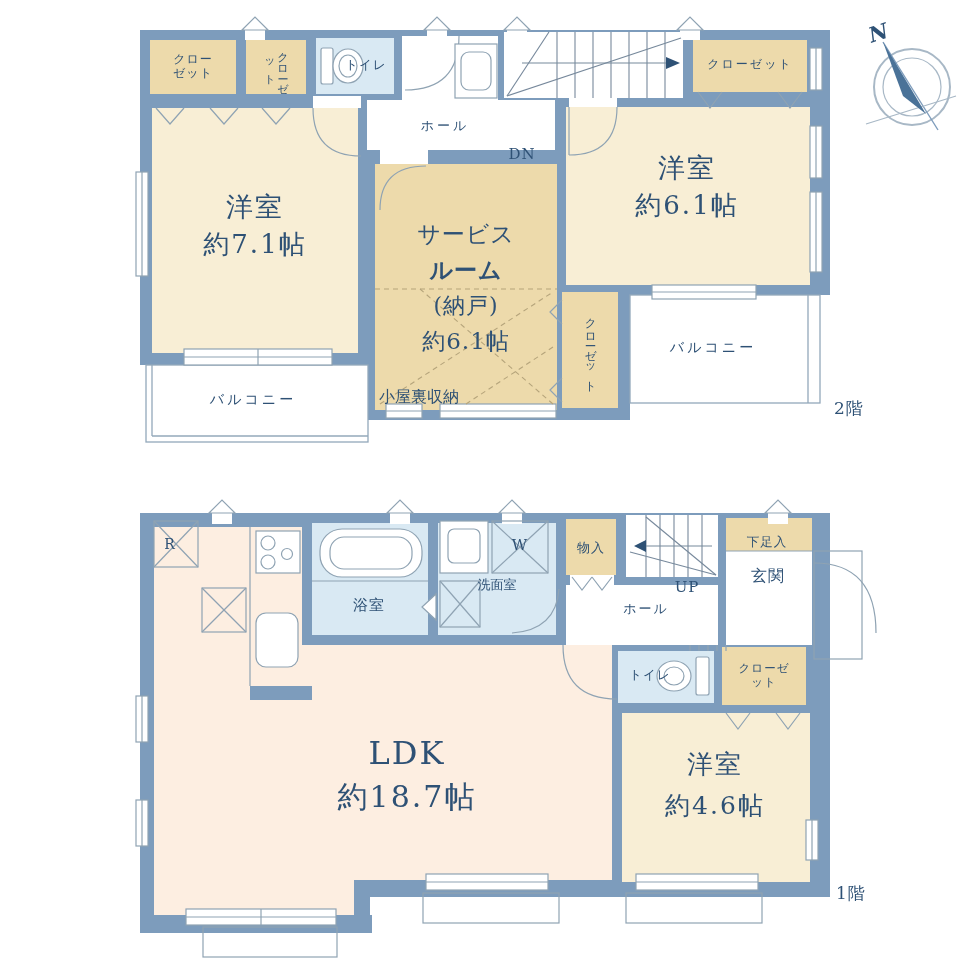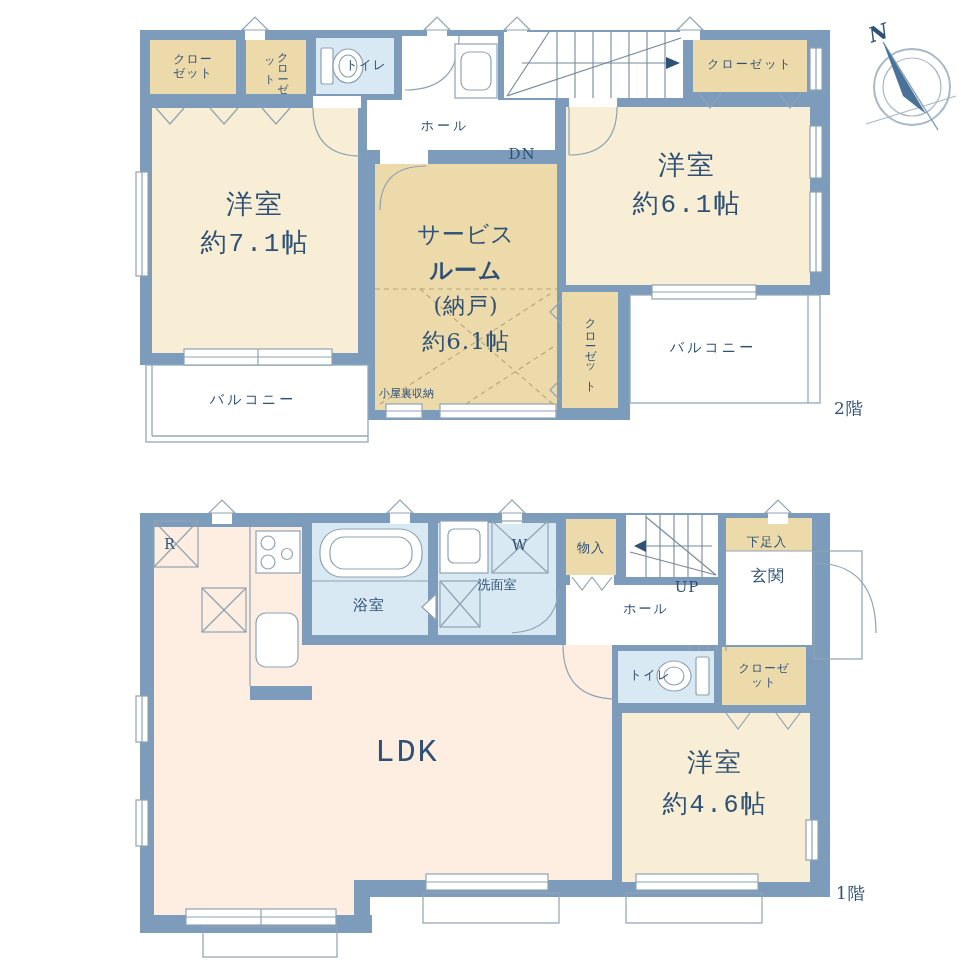--- a/index.html
+++ b/index.html
@@ -5,21 +5,21 @@
   html,body{margin:0;padding:0;background:#ffffff;}
   #canvas{position:relative;width:980px;height:980px;background:#ffffff;overflow:hidden;
           font-family:"DejaVu Serif","Liberation Serif",serif;}
   #plan-svg{position:absolute;left:0;top:0;}
   #labels{position:absolute;left:0;top:0;width:980px;height:980px;}
   .lb{position:absolute;transform:translate(-50%,-50%);color:#2e5175;white-space:pre;
       text-align:center;line-height:1.15;letter-spacing:1px;}
   .lb.wrap{white-space:normal;line-height:1.2;}
   .lb.vert{writing-mode:vertical-rl;white-space:normal;letter-spacing:2px;}
   .lb.corner{transform:none;text-align:left;}
-  .big{letter-spacing:2px;font-family:Liberation Mono, monospace;}
+  .big{letter-spacing:2px;}
   .compass-n{font-style:italic;font-weight:bold;transform:translate(-50%,-50%) rotate(-18deg);}
 </style>
 </head>
 <body>
 
 <div id="canvas">
 
 <svg id="plan-svg" width="980" height="980" viewBox="0 0 980 980">
 
   <g>
@@ -303,37 +303,38 @@
   <span class="lb" style="left:522px;top:107px;font-size:15px;margin-top:48px;">DN</span>
   <span class="lb" style="left:750px;top:65px;font-size:12px;letter-spacing:2px;">クローゼット</span>
   <span class="lb big" style="left:255px;top:207px;font-size:27px;">洋室</span>
   <span class="lb big" style="left:255px;top:245px;font-size:26px;">約7.1帖</span>
   <span class="lb big" style="left:687px;top:168px;font-size:27px;">洋室</span>
   <span class="lb big" style="left:687px;top:206px;font-size:26px;">約6.1帖</span>
   <span class="lb" style="left:466px;top:234px;font-size:23px;">サービス</span>
   <span class="lb" style="left:466px;top:270px;font-size:23px;font-weight:bold;">ルーム</span>
   <span class="lb" style="left:466px;top:306px;font-size:22px;">(納戸)</span>
   <span class="lb" style="left:466px;top:341px;font-size:23px;">約6.1帖</span>
-  <span class="lb corner" style="left:379px;top:388px;font-size:11px;letter-spacing:0;">小屋裏収納</span>
+  <span class="lb corner" style="left:379px;top:388px;font-size:16px;letter-spacing:0;">小屋裏収納</span>
   <span class="lb vert" style="left:590px;top:349px;height:112px;font-size:11.5px;">クローゼット</span>
   <span class="lb" style="left:253px;top:399px;font-size:14px;letter-spacing:3px;">バルコニー</span>
   <span class="lb" style="left:713px;top:347px;font-size:14px;letter-spacing:3px;">バルコニー</span>
   <span class="lb corner" style="left:834px;top:399px;font-size:17px;">2階</span>
   <span class="lb compass-n" style="left:879px;top:33px;font-size:21px;">N</span>
 
   <span class="lb" style="left:170px;top:544px;font-size:14px;">R</span>
   <span class="lb" style="left:369px;top:606px;font-size:15px;">浴室</span>
   <span class="lb" style="left:520px;top:546px;font-size:15px;">W</span>
   <span class="lb" style="left:497px;top:585px;font-size:13px;letter-spacing:0;">洗面室</span>
   <span class="lb" style="left:591px;top:548px;font-size:13px;">物入</span>
   <span class="lb" style="left:687px;top:588px;font-size:15px;">UP</span>
   <span class="lb" style="left:646px;top:609px;font-size:13px;letter-spacing:2px;">ホール</span>
   <span class="lb" style="left:767px;top:534px;font-size:12.5px;margin-top:8px;">下足入</span>
   <span class="lb" style="left:768px;top:576px;font-size:16px;">玄関</span>
   <span class="lb" style="left:650px;top:675px;font-size:12.5px;">トイレ</span>
   <span class="lb wrap" style="left:764px;top:676px;width:52px;font-size:11.5px;">クローゼット</span>
   <span class="lb big" style="left:407px;top:753px;font-size:32px;">LDK</span>
+  <span class="lb big" style="left:407px;top:797px;font-size:30px;">約18.7帖</span>
   <span class="lb big" style="left:715px;top:765px;font-size:26px;">洋室</span>
   <span class="lb big" style="left:715px;top:806px;font-size:25px;">約4.6帖</span>
   <span class="lb corner" style="left:836px;top:884px;font-size:17px;">1階</span>
 </div>
 
 </div>
 
 </body></html>

